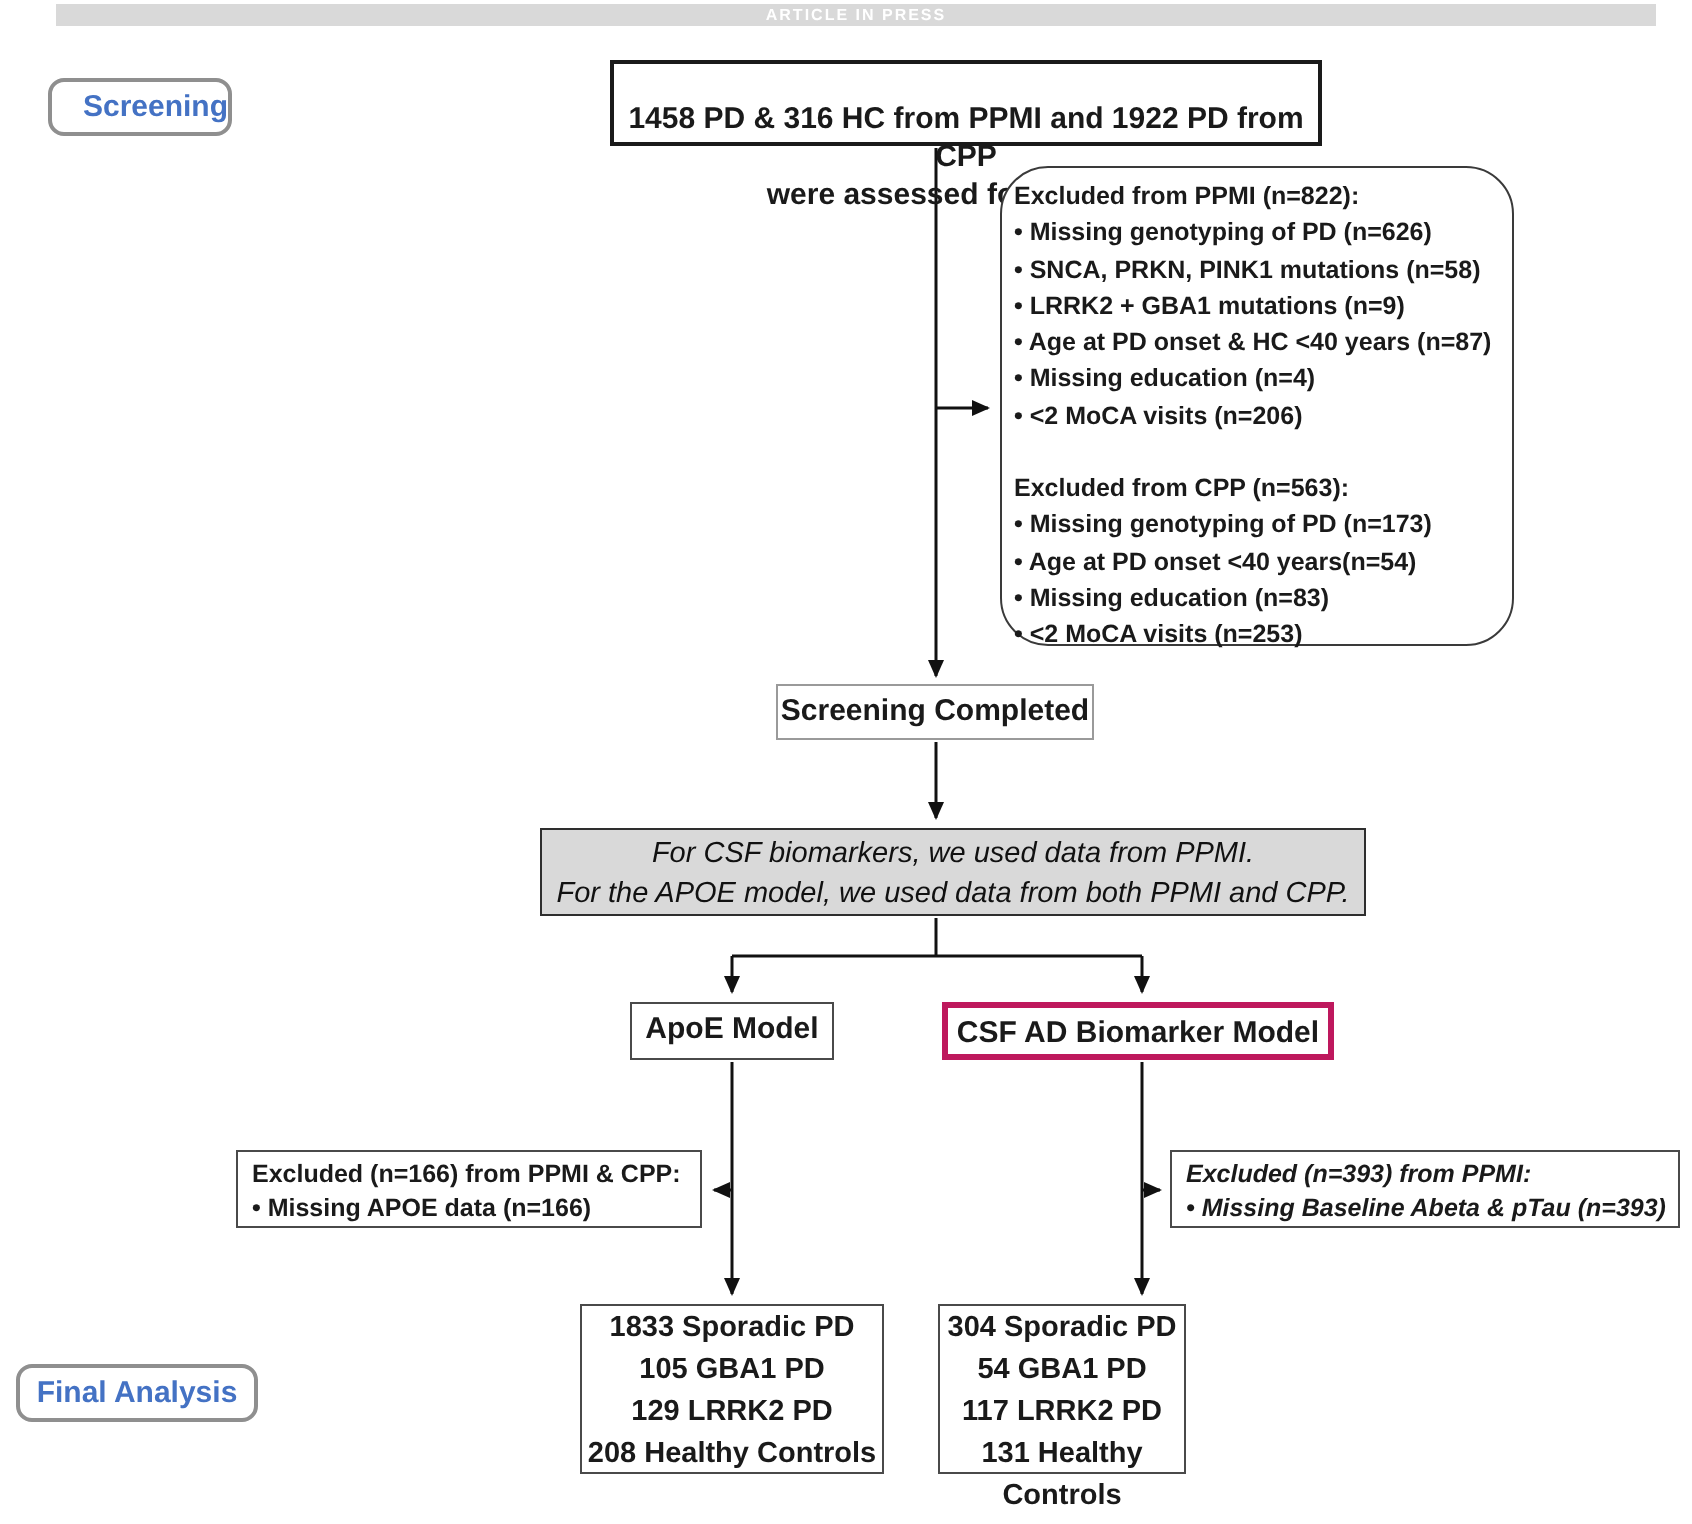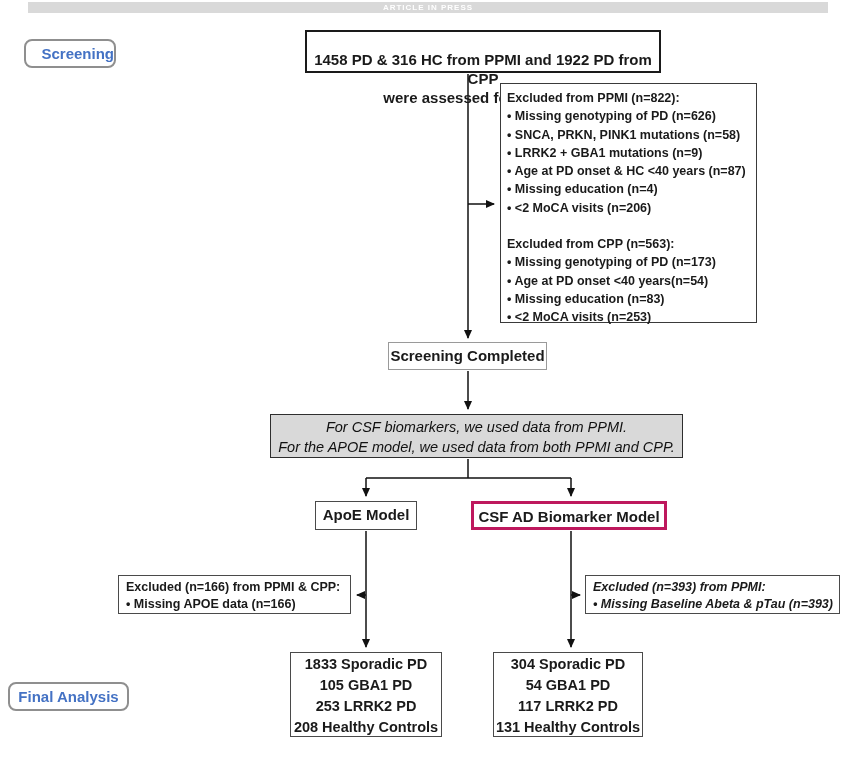--- a/index.html
+++ b/index.html
@@ -18,42 +18,42 @@
   .box{
     position:absolute;background:#ffffff;border:1px solid #3a3a3a;box-sizing:border-box;
     font-weight:bold;text-align:center;
   }
   .box-eligibility{
     left:289px;top:30px;width:356px;height:43px;border:2px solid #1a1a1a;
     font-size:15px;line-height:19px;padding-top:18px;margin-left:16px;
   }
   .box-exclusion{
     left:500px;top:83px;width:257px;height:240px;text-align:left;
-    font-size:12.5px;line-height:18.3px;padding:5px 0 0 6px;white-space:nowrap;
+    font-size:12.5px;line-height:18.3px;padding:5px 0 0 6px;white-space:nowrap;border-radius:24px;
   }
   .spacer{height:18px;}
   .box-screening-completed{
     left:388px;top:342px;width:159px;height:28px;border:1px solid #9a9a9a;
     font-size:15px;line-height:25px;
   }
   .box-note{
     left:270px;top:414px;width:413px;height:44px;background:#d9d9d9;border:1px solid #2e2e2e;
     font-style:italic;font-weight:normal;font-size:14.5px;line-height:20px;padding-top:2px;color:#111;
   }
   .box-apoe{left:315px;top:501px;width:102px;height:29px;border:1px solid #4a4a4a;font-size:15px;line-height:26px;}
   .box-csf{left:471px;top:501px;width:196px;height:29px;border:3px solid #be185d;font-size:15px;line-height:26px;}
   .box-excl-small{
     border:1px solid #4a4a4a;text-align:left;font-size:12.5px;line-height:16.5px;
     padding:3px 0 0 7px;white-space:nowrap;
   }
   .box-excl-left{left:118px;top:575px;width:233px;height:39px;}
   .box-excl-right{left:585px;top:575px;width:255px;height:39px;font-style:italic;}
   .box-final{font-size:14.5px;line-height:21px;padding-top:1px;border:1px solid #4a4a4a;text-align:center;}
   .box-final-left{left:290px;top:652px;width:152px;height:85px;}
-  .box-final-right{left:493px;top:652px;width:150px;height:85px;}
+  .box-final-right{left:469px;top:652px;width:124px;height:85px;}
   .stage-label{
     position:absolute;background:#ffffff;border:2px solid #8f8f8f;border-radius:8px;
     color:var(--accent,#4472C4);font-weight:bold;font-size:15px;text-align:center;
   }
   .stage-label-screening{left:24px;top:39px;width:88px;height:25px;line-height:25px;text-align:right;}
   .stage-label-final{left:8px;top:682px;width:117px;height:25px;line-height:25px;}
 </style>
 </head>
 <body>
 
@@ -124,21 +124,21 @@
   </div>
 
   <div class="box box-excl-small box-excl-right">
     <div>Excluded (n=393) from PPMI:</div>
     <div>• Missing Baseline Abeta &amp; pTau (n=393)</div>
   </div>
 
   <div class="box box-final box-final-left">
     <div>1833 Sporadic PD</div>
     <div>105 GBA1 PD</div>
-    <div>253 LRRK2 PD</div>
+    <div>129 LRRK2 PD</div>
     <div>208 Healthy Controls</div>
   </div>
 
   <div class="box box-final box-final-right">
     <div>304 Sporadic PD</div>
     <div>54 GBA1 PD</div>
     <div>117 LRRK2 PD</div>
     <div>131 Healthy Controls</div>
   </div>
 

